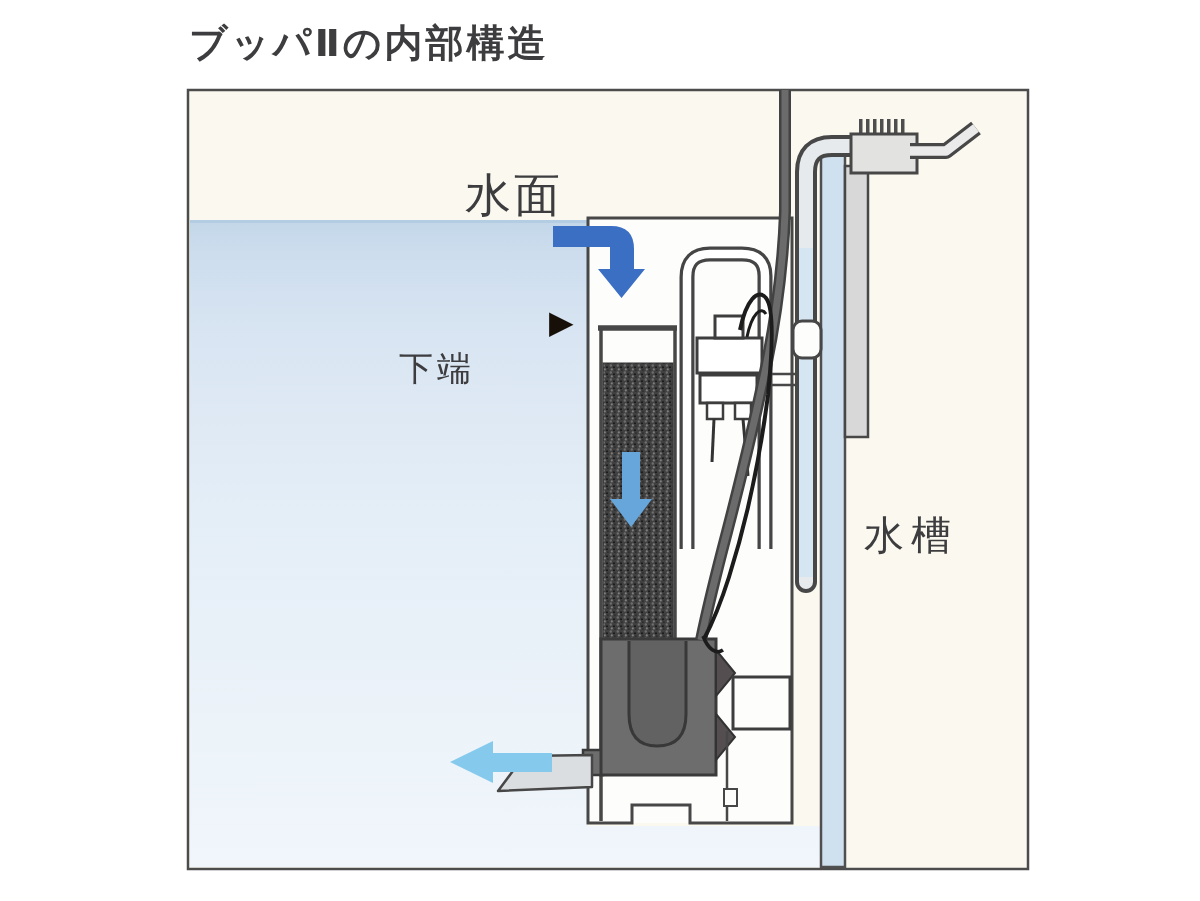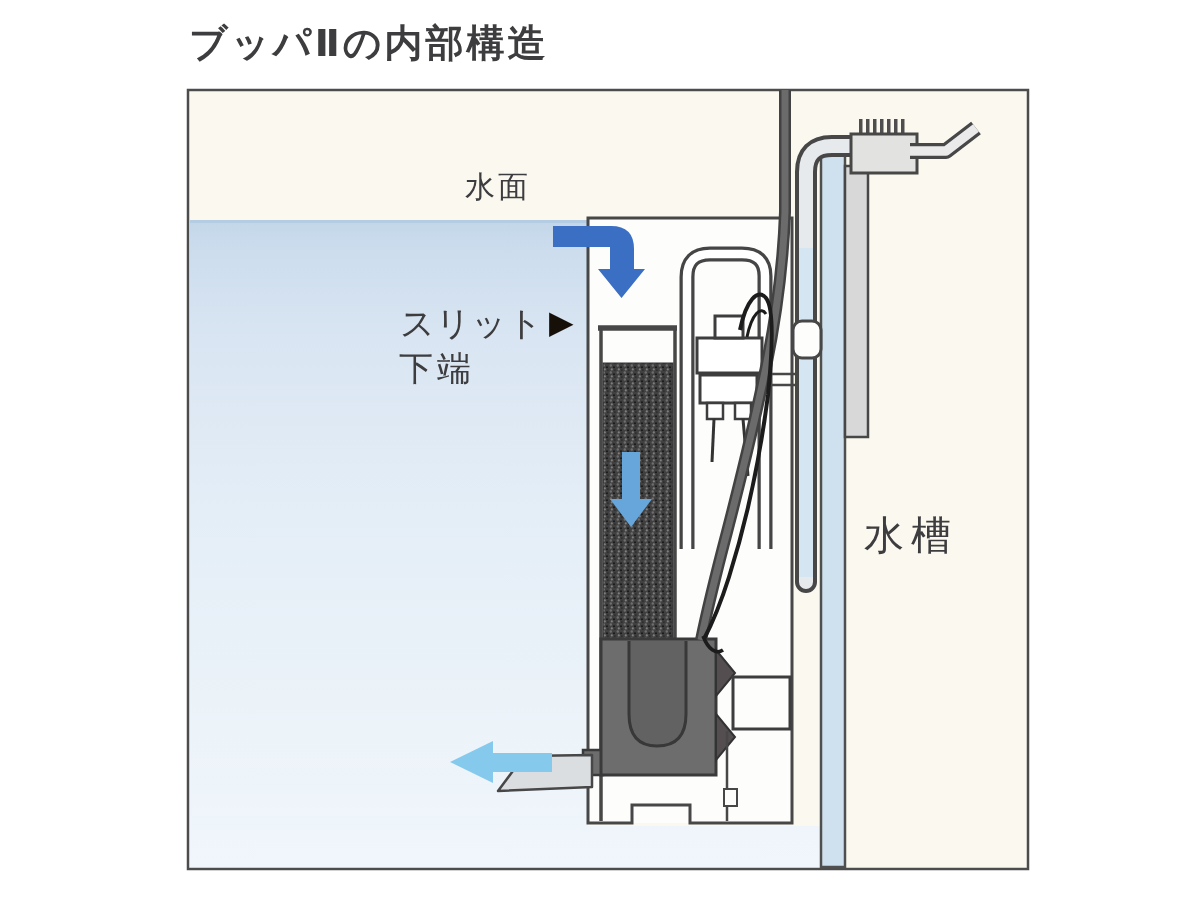--- a/index.html
+++ b/index.html
@@ -12,21 +12,21 @@
     position:relative;width:1196px;height:901px;background:#ffffff;overflow:hidden;
     font-family:"Liberation Sans","DejaVu Sans",sans-serif;
     padding-left:44px;
   }
   .stage svg{position:absolute;left:0;top:0;}
   .lbl{
     position:absolute;line-height:1;white-space:nowrap;color:var(--text);
     font-weight:500;
   }
   .title{left:189px;top:24px;font-size:38px;font-weight:600;letter-spacing:3px;}
-  .lbl-surface{left:465px;top:172px;font-size:30px;letter-spacing:3px;}
+  .lbl-surface{left:465px;top:172px;font-size:46px;letter-spacing:3px;}
   .lbl-slit1{left:400px;top:306px;font-size:34px;letter-spacing:1px;}
   .lbl-slit-marker{left:549px;top:306px;font-size:32px;color:#171008;font-weight:400;}
   .lbl-slit2{left:399px;top:351px;font-size:34px;letter-spacing:4px;text-align:center;}
   .lbl-tank{left:864px;top:515px;font-size:40px;letter-spacing:7px;}
 </style>
 </head>
 <body>
 
 <div class="stage">
 
@@ -159,18 +159,17 @@
 
     <g>
       <path d="M740 330 C746 300 758 288 766 298 C774 308 773 345 768 395 C760 458 747 520 729 577 C722 599 713 622 704 639" fill="none" stroke="#1c1c1c" stroke-width="4"></path>
       <path d="M747 337 C752 313 761 306 766 314" fill="none" stroke="#1c1c1c" stroke-width="3"></path>
       <path d="M703 636 C708 649 716 655 723 650" fill="none" stroke="#1c1c1c" stroke-width="3.5"></path>
     </g>
   </svg>
 
   <div class="lbl title">ブッパⅡの内部構造</div>
   <div class="lbl lbl-surface">水面</div>
-  <div class="lbl lbl-slit1">スリット</div>
   <div class="lbl lbl-slit-marker">▶</div>
   <div class="lbl lbl-slit2">下端</div>
   <div class="lbl lbl-tank">水槽</div>
 
 </div>
 
 </body></html>

